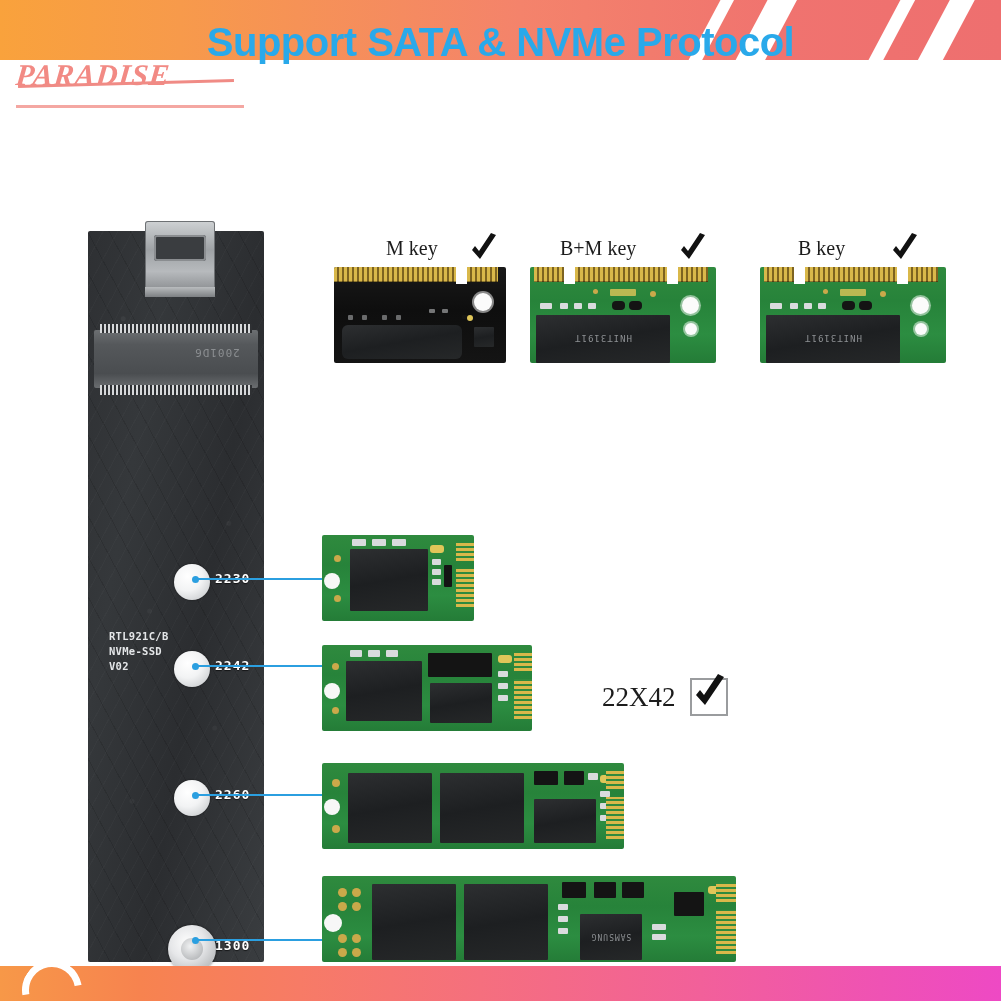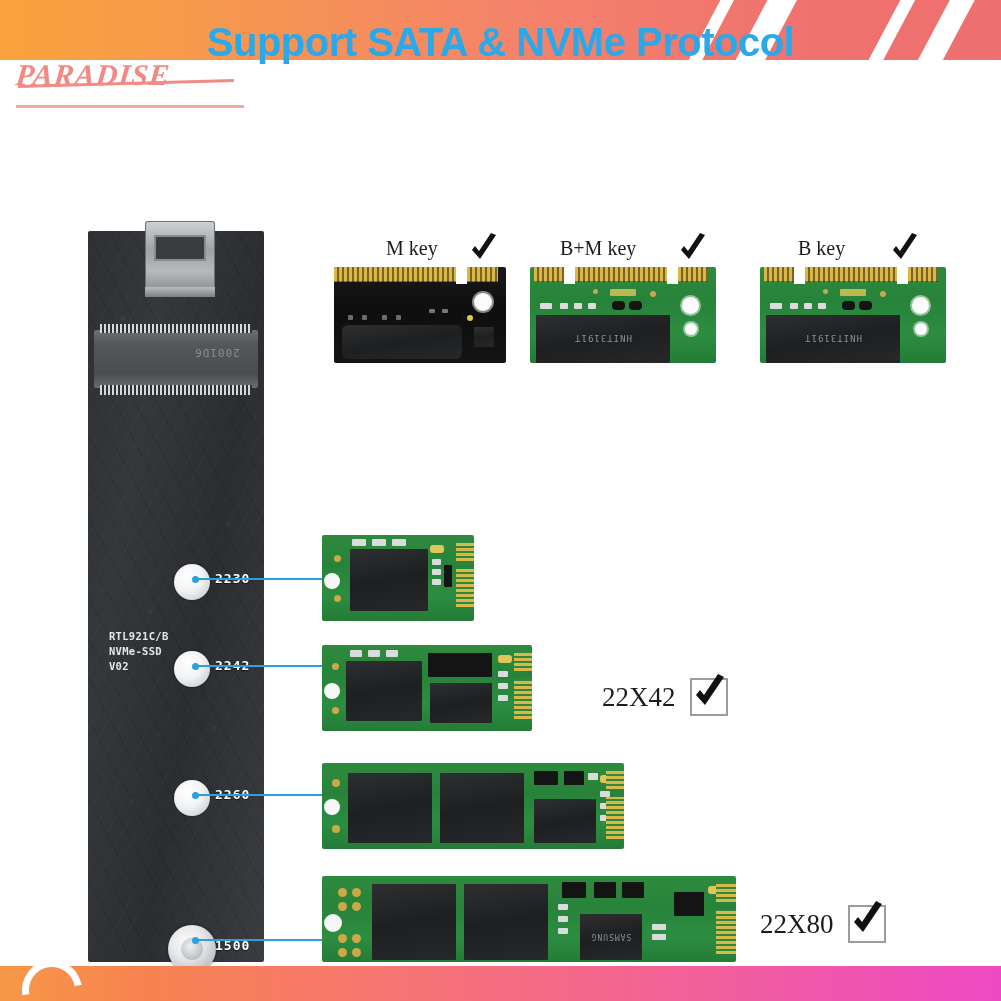--- a/index.html
+++ b/index.html
@@ -253,21 +253,21 @@
     </div>
 
     <div class="hole" style="left:86px;top:333px;"></div>
     <div class="hole" style="left:86px;top:420px;"></div>
     <div class="hole" style="left:86px;top:549px;"></div>
     <div class="screw" style="left:80px;top:694px;"></div>
 
     <div class="holelabel" style="left:127px;top:340px;">2230</div>
     <div class="holelabel" style="left:127px;top:427px;">2242</div>
     <div class="holelabel" style="left:127px;top:556px;">2260</div>
-    <div class="holelabel" style="left:127px;top:707px;">1500</div>
+    <div class="holelabel" style="left:127px;top:707px;">1300</div>
 
   </div>
 
   <div class="lead" style="left:196px;top:578px;width:138px;"></div>
   <div class="lead" style="left:196px;top:665px;width:138px;"></div>
   <div class="lead" style="left:196px;top:794px;width:138px;"></div>
   <div class="lead" style="left:196px;top:939px;width:146px;"></div>
 
   <div class="keygroup" style="left:334px;top:233px;width:180px;height:140px;padding-left:17px;">
     <div class="keylabel" style="left:52px;top:4px;">M key</div>
@@ -440,26 +440,18 @@
     <div class="pad" style="left:30px;top:26px;width:9px;height:9px;"></div>
     <div class="pad" style="left:16px;top:58px;width:9px;height:9px;"></div>
     <div class="pad" style="left:30px;top:58px;width:9px;height:9px;"></div>
     <div class="pad" style="left:16px;top:72px;width:9px;height:9px;"></div>
     <div class="pad" style="left:30px;top:72px;width:9px;height:9px;"></div>
     <div style="position:absolute;right:0;top:6px;width:20px;height:20px;background:repeating-linear-gradient(0deg,#d9b84a 0 3px,#2f8a3e 3px 5px);"></div>
     <div style="position:absolute;right:0;top:34px;width:20px;height:44px;background:repeating-linear-gradient(0deg,#d9b84a 0 3px,#2f8a3e 3px 5px);"></div>
     <div style="position:absolute;left:2px;top:38px;width:18px;height:18px;border-radius:50%;background:#f7f7f7;"></div>
   </div>
 
-  <div class="sizerow" style="left:760px;top:905px;">
-    <div class="sizetext">22X80</div>
-    <div class="checkbox">
-      <svg width="38" height="40" viewBox="0 0 38 40">
-          <path d="M6 22 L15 32 L34 4 L28 1 L14 22 L10 17 Z" fill="#111"></path>
-        </svg>
-    </div>
-  </div>
 
   <div class="bottom-band">
     <div class="arc"></div>
   </div>
 
 </div>
 
 </body></html>

